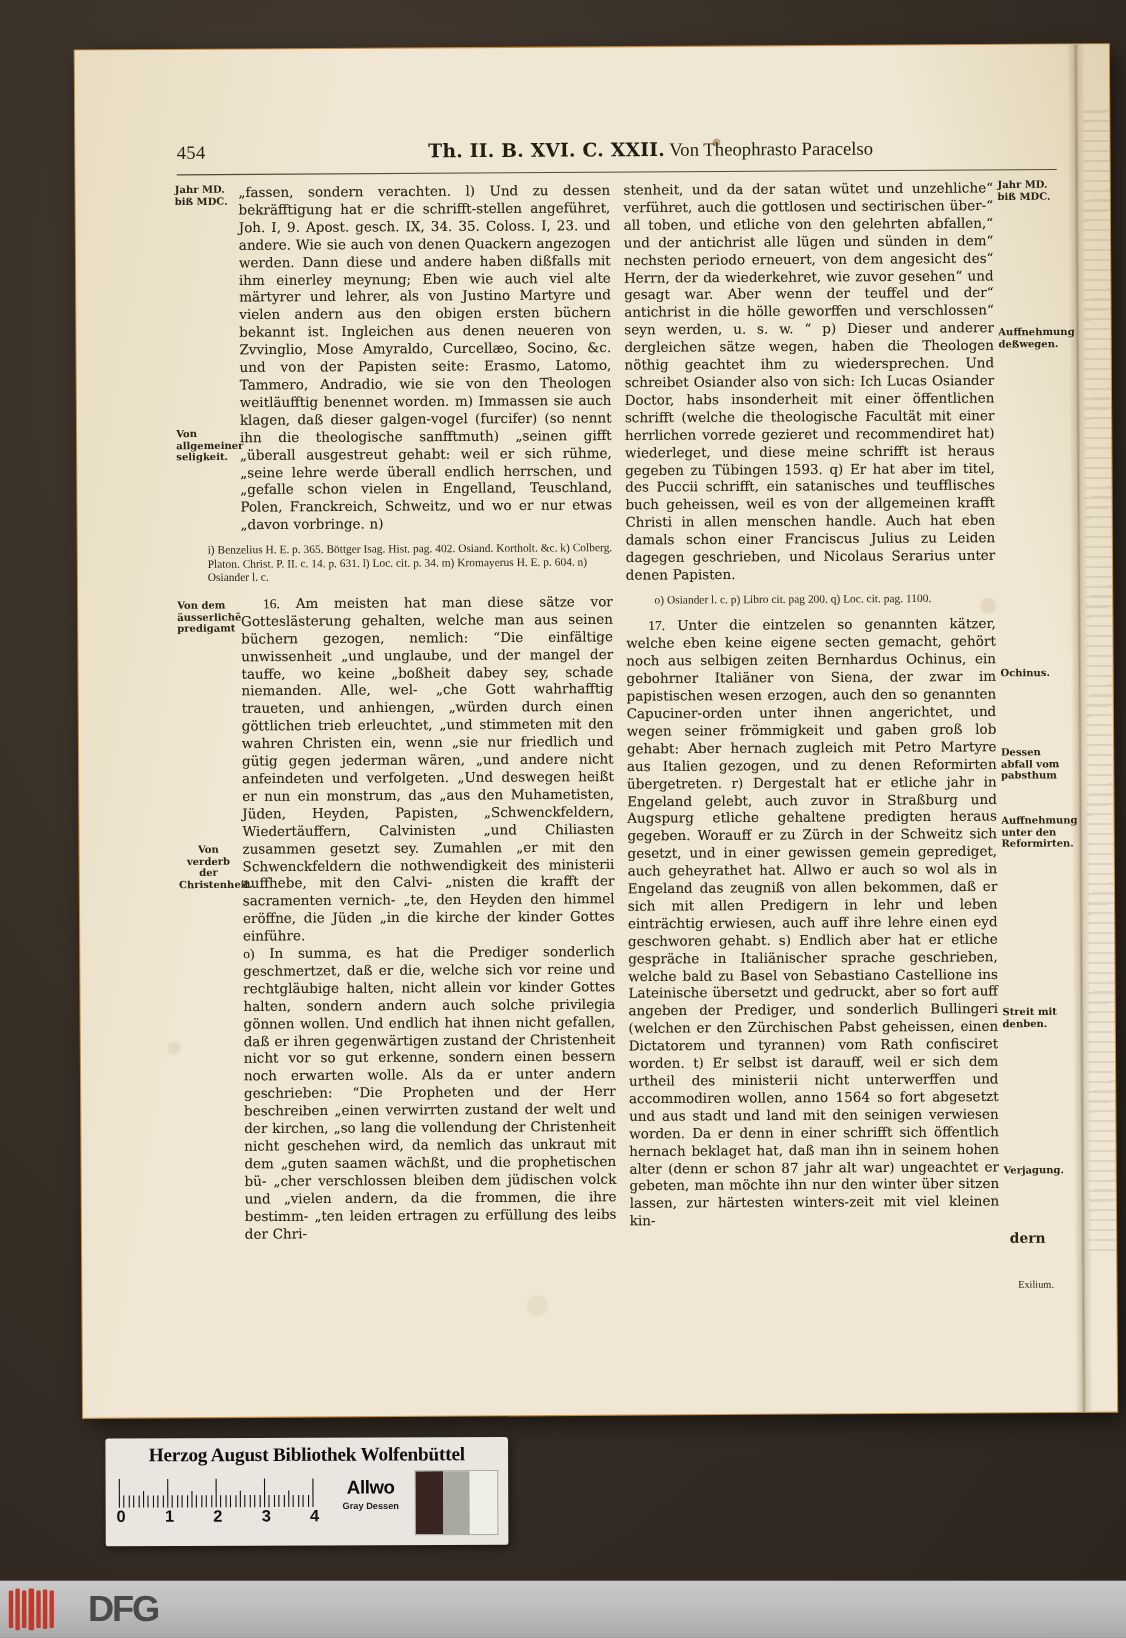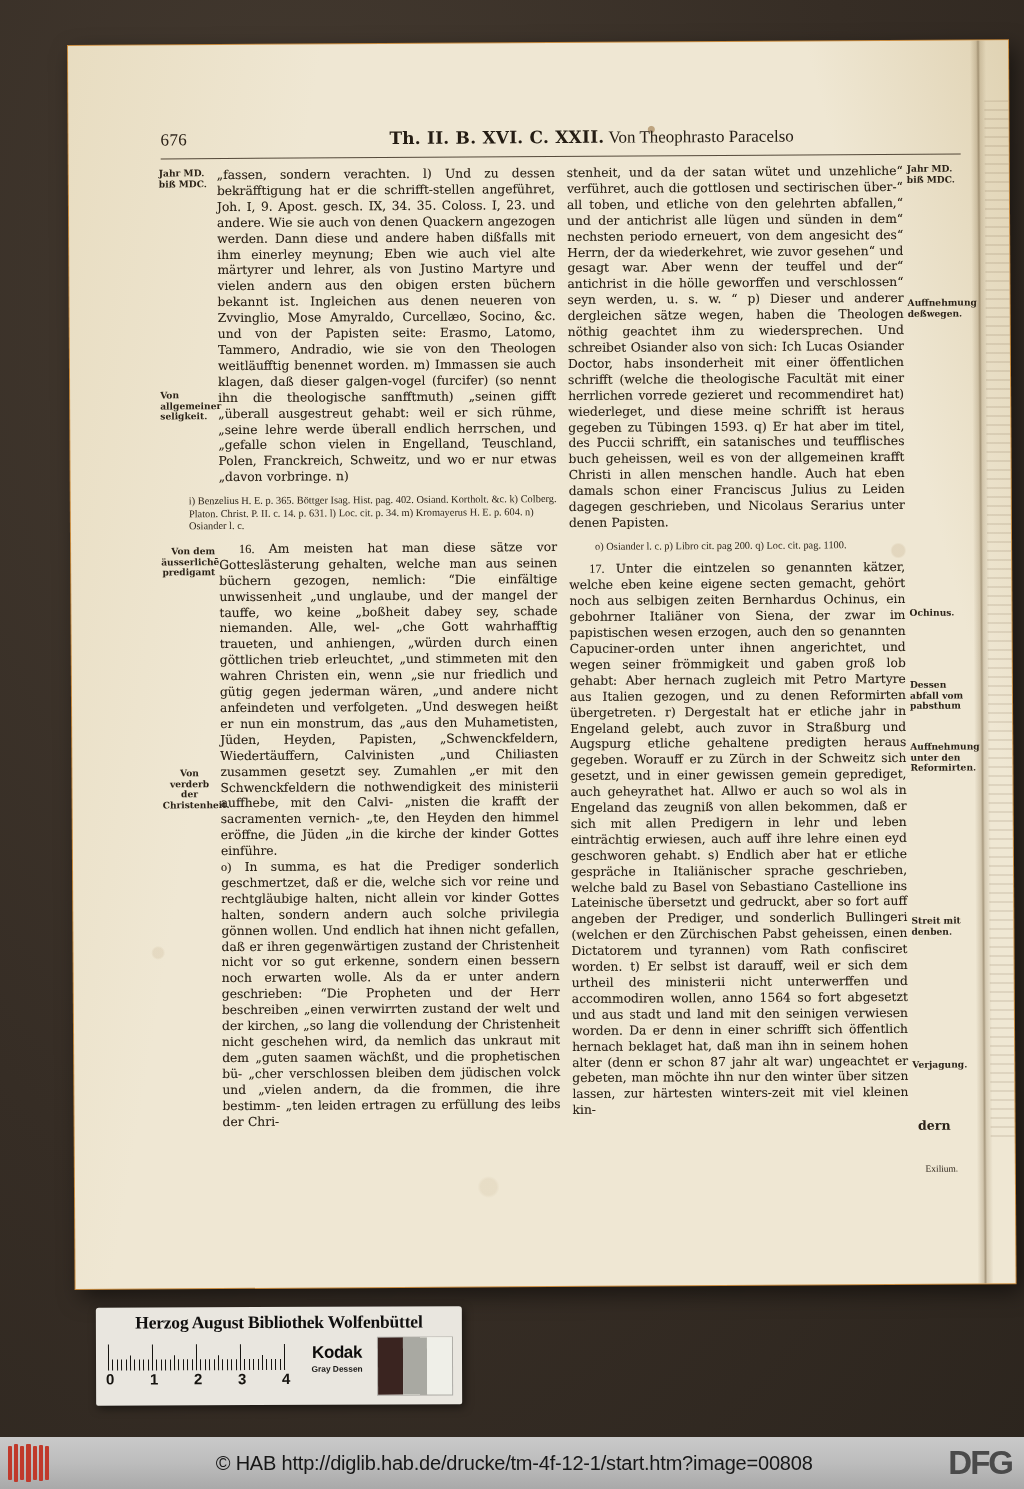--- a/index.html
+++ b/index.html
@@ -151,21 +151,21 @@
 <div id="backdrop"></div>
 
 <div id="leaf">
   <div class="grain"></div>
   <div id="gutter"></div>
   <div id="bleed"></div>
 
   <div id="typeblock">
 
     <div class="headline">
-      <div class="folio">676</div>
+      <div class="folio">454</div>
       <div class="runhead">
         <span class="frak">Th. II. B. XVI. C. XXII.</span>
         <span class="rom">Von Theophrasto Paracelso</span>
       </div>
     </div>
     <div class="rule"></div>
 
     <div class="cols">
 
       <div class="col left">
@@ -179,21 +179,21 @@
 
         <div class="notes">i) Benzelius H. E. p. 365.  Böttger Isag. Hist. pag. 402. Osiand. Kortholt. &amp;c.   k) Colberg. Platon. Christ. P. II. c. 14. p. 631.   l) Loc. cit. p. 34.   m) Kromayerus H. E. p. 604.   n) Osiander l. c.</div>
 
         <div class="marg" style="top:222px;">Von allgemeiner seligkeit.</div>
 
         <div class="body" style="margin-left:56px;">
           <span class="para-ind"></span><span class="rom">16.</span>
           <span>Am meisten hat man diese sätze vor Gotteslästerung gehalten, welche man aus seinen büchern gezogen, nemlich: “Die einfältige unwissenheit „und unglaube, und der mangel der tauffe, wo keine „boßheit dabey sey, schade niemanden.   Alle, wel‑ „che Gott wahrhafftig traueten, und anhiengen, „würden durch einen göttlichen trieb erleuchtet, „und stimmeten mit den wahren Christen ein, wenn „sie nur friedlich und gütig gegen jederman wären, „und andere nicht anfeindeten und verfolgeten. „Und deswegen heißt er nun ein monstrum, das „aus den Muhametisten, Jüden, Heyden, Papisten, „Schwenckfeldern, Wiedertäuffern, Calvinisten „und Chiliasten zusammen gesetzt sey.   Zumahlen „er mit den Schwenckfeldern die nothwendigkeit des ministerii auffhebe, mit den Calvi‑ „nisten die krafft der sacramenten vernich‑ „te, den Heyden den himmel eröffne, die Jüden „in die kirche der kinder Gottes einführe.</span>
         </div>
 
-        <div class="marg" style="top:378px;text-align:right;">Von dem äusserlichē predigamt</div>
+        <div class="marg" style="top:378px;">Von dem äusserlichē predigamt</div>
 
         <div class="body" style="margin-left:56px;">
           <span class="rom">o)</span>
           <span>In summa, es hat die Prediger sonderlich geschmertzet, daß er die, welche sich vor reine und rechtgläubige halten, nicht allein vor kinder Gottes halten, sondern andern auch solche privilegia gönnen wollen.   Und endlich hat ihnen nicht gefallen, daß er ihren gegenwärtigen zustand der Christenheit nicht vor so gut erkenne, sondern einen bessern noch erwarten wolle.   Als da er unter andern geschrieben: “Die Propheten und der Herr beschreiben „einen verwirrten zustand der welt und der kirchen, „so lang die vollendung der Christenheit nicht geschehen wird, da nemlich das unkraut mit dem „guten saamen wächßt, und die prophetischen bü‑ „cher verschlossen bleiben dem jüdischen volck und „vielen andern, da die frommen, die ihre bestimm‑ „ten leiden ertragen zu erfüllung des leibs der Chri‑</span>
         </div>
 
         <div class="marg" style="top:600px;text-align:center;">Von verderb der Christenheit.</div>
       </div>
 
       <div class="col right">
@@ -278,35 +278,34 @@
       </div>
     <div class="nums" id="ruler-nums">
         <div class="n" style="left: 2px;">0</div>
         <div class="n" style="left: 46px;">1</div>
         <div class="n" style="left: 90px;">2</div>
         <div class="n" style="left: 134px;">3</div>
         <div class="n" style="left: 178px;">4</div>
       </div>
   </div>
   <div id="kodak">
-    <div class="kw">Kodak</div>
+    <div class="kw">Allwo</div>
     <div class="gs">Gray Dessen</div>
   </div>
   <div id="patches">
       <i style="background: rgb(58, 36, 32); width: 33.3333%;"></i>
       <i style="background: rgb(169, 169, 162); width: 33.3333%;"></i>
       <i style="background: rgb(239, 239, 232); width: 33.3333%;"></i>
     </div>
 </div>
 
 <div id="footer">
   <div id="barcode">
       <i style="background: rgb(192, 57, 43);"></i>
       <i style="background: rgb(192, 57, 43);"></i>
       <i style="background: rgb(192, 57, 43);"></i>
       <i style="background: rgb(192, 57, 43);"></i>
       <i style="background: rgb(192, 57, 43);"></i>
       <i style="background: rgb(192, 57, 43);"></i>
       <i style="background: rgb(192, 57, 43);"></i>
     </div>
-  <div class="url">© HAB http://diglib.hab.de/drucke/tm-4f-12-1/start.htm?image=00808</div>
   <div id="dfg">DFG</div>
 </div>
 
 </body></html>

